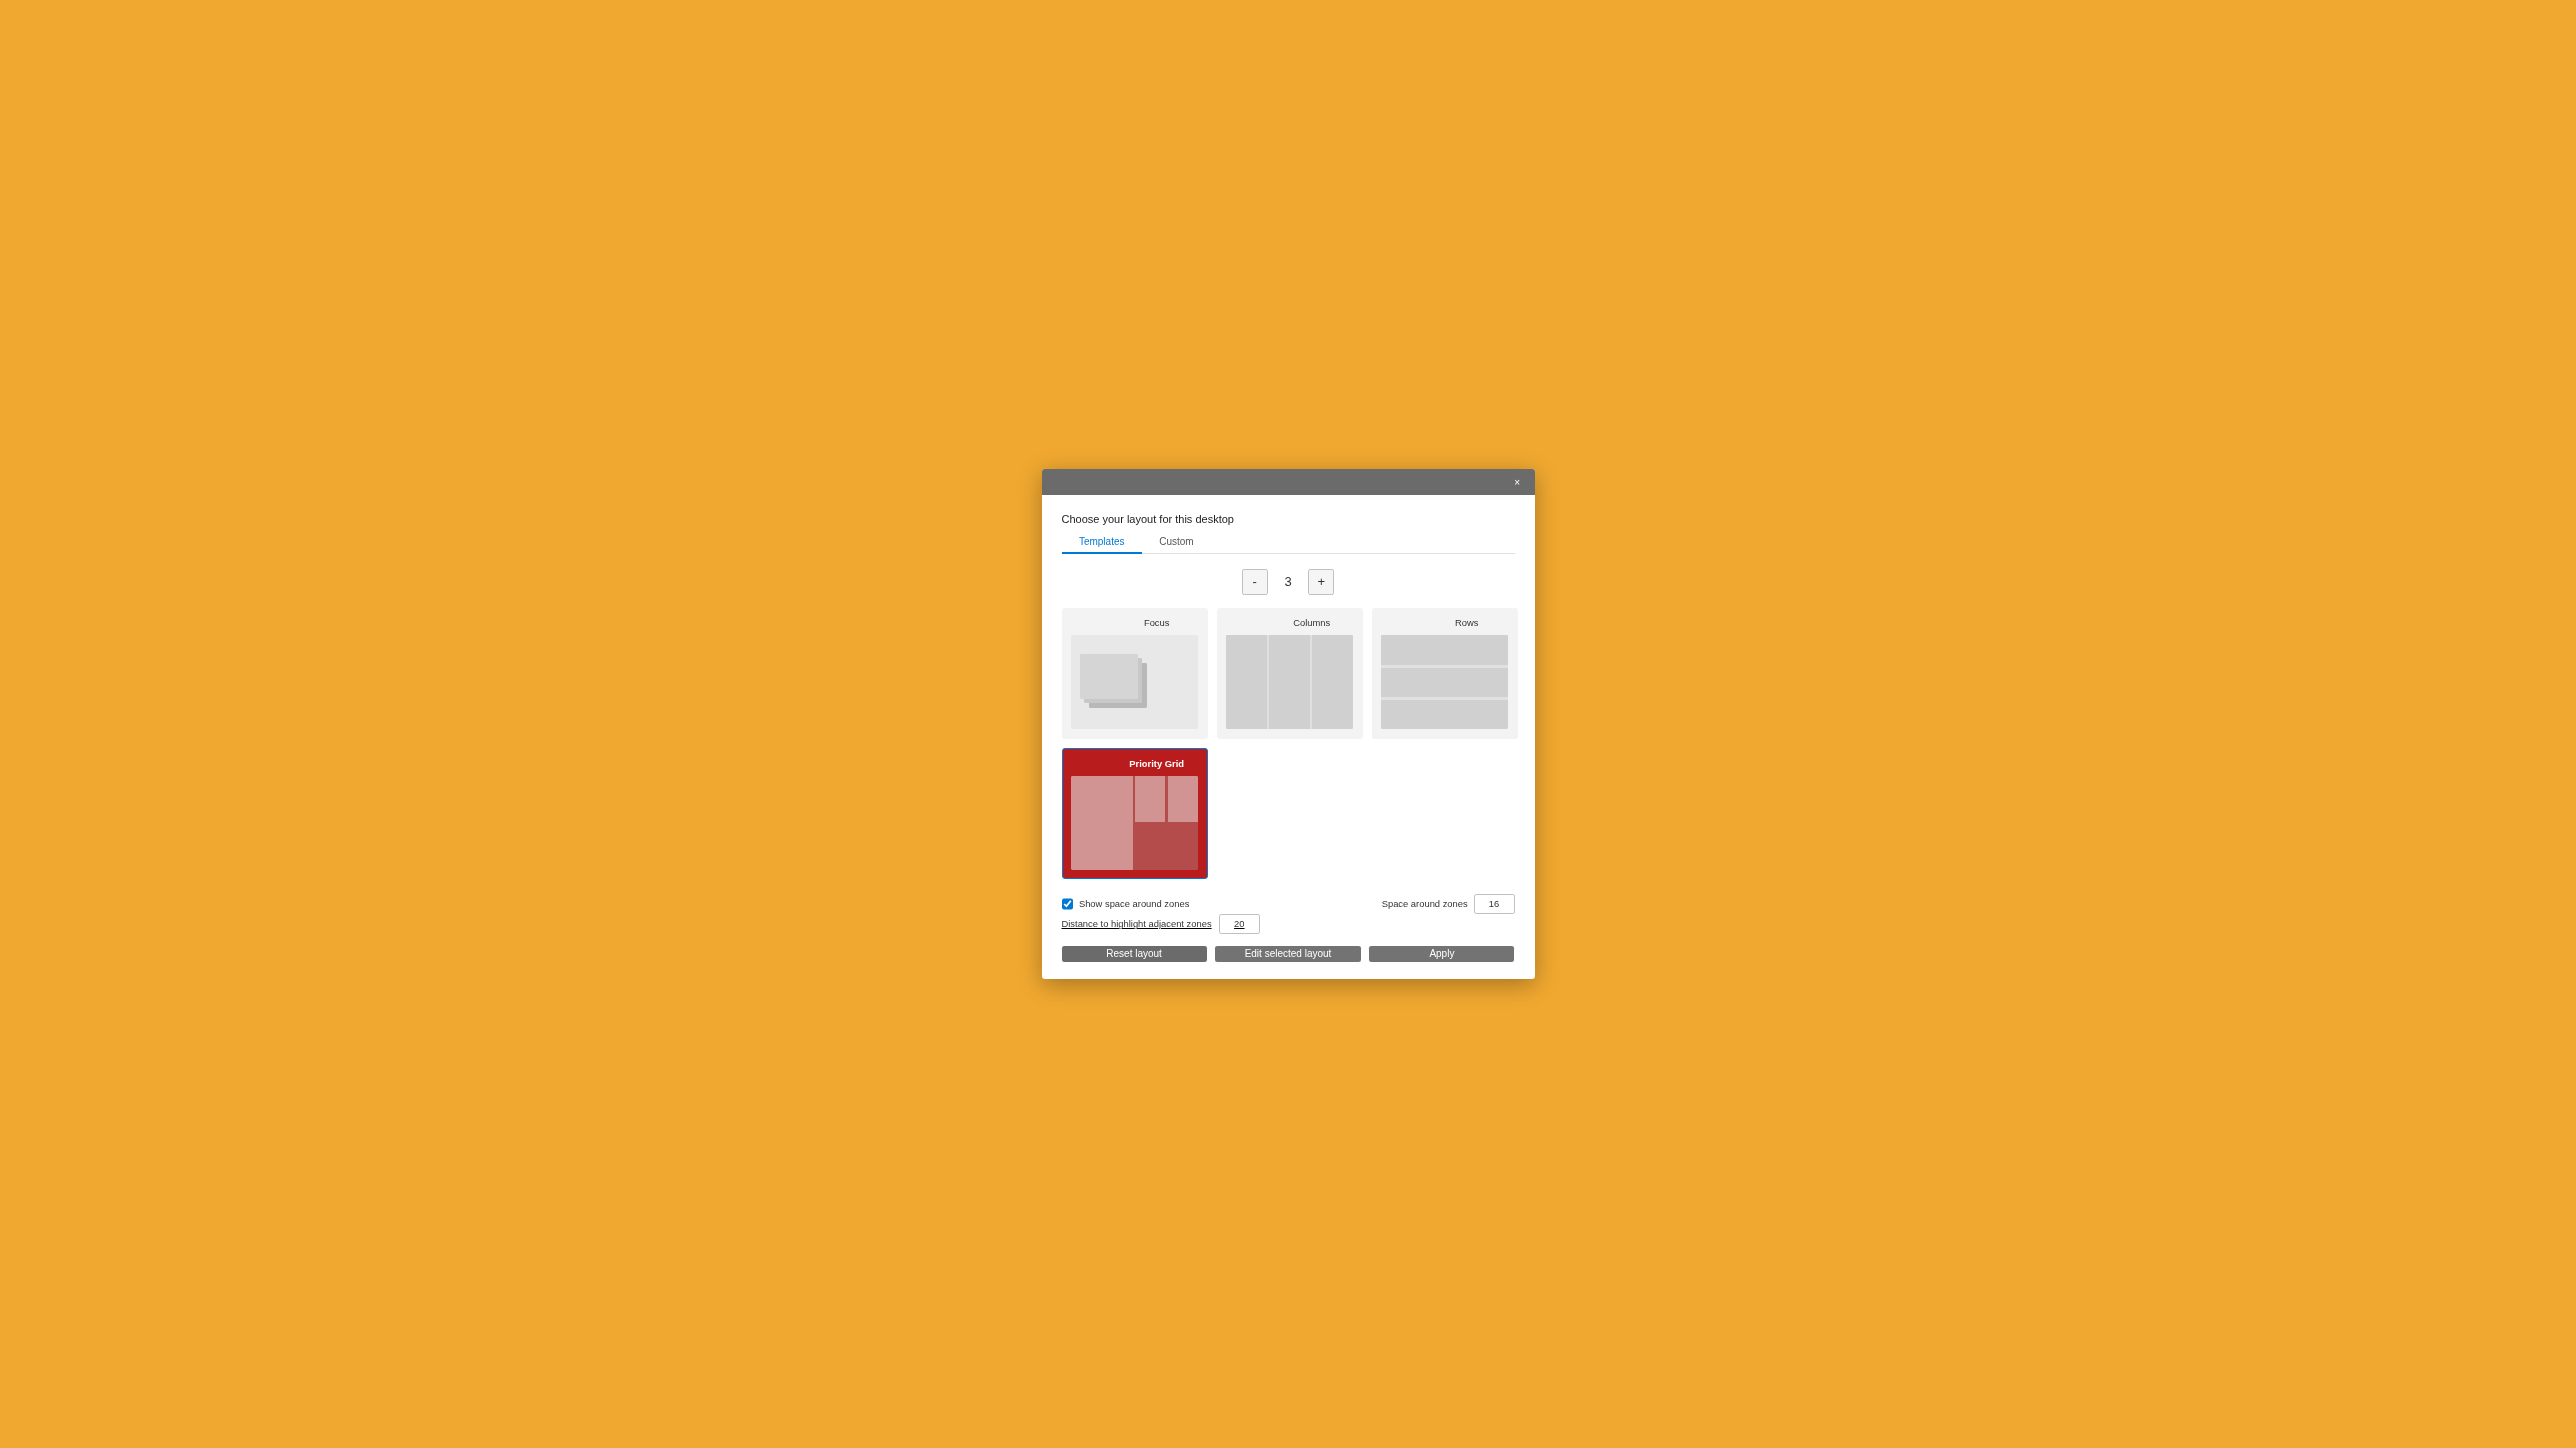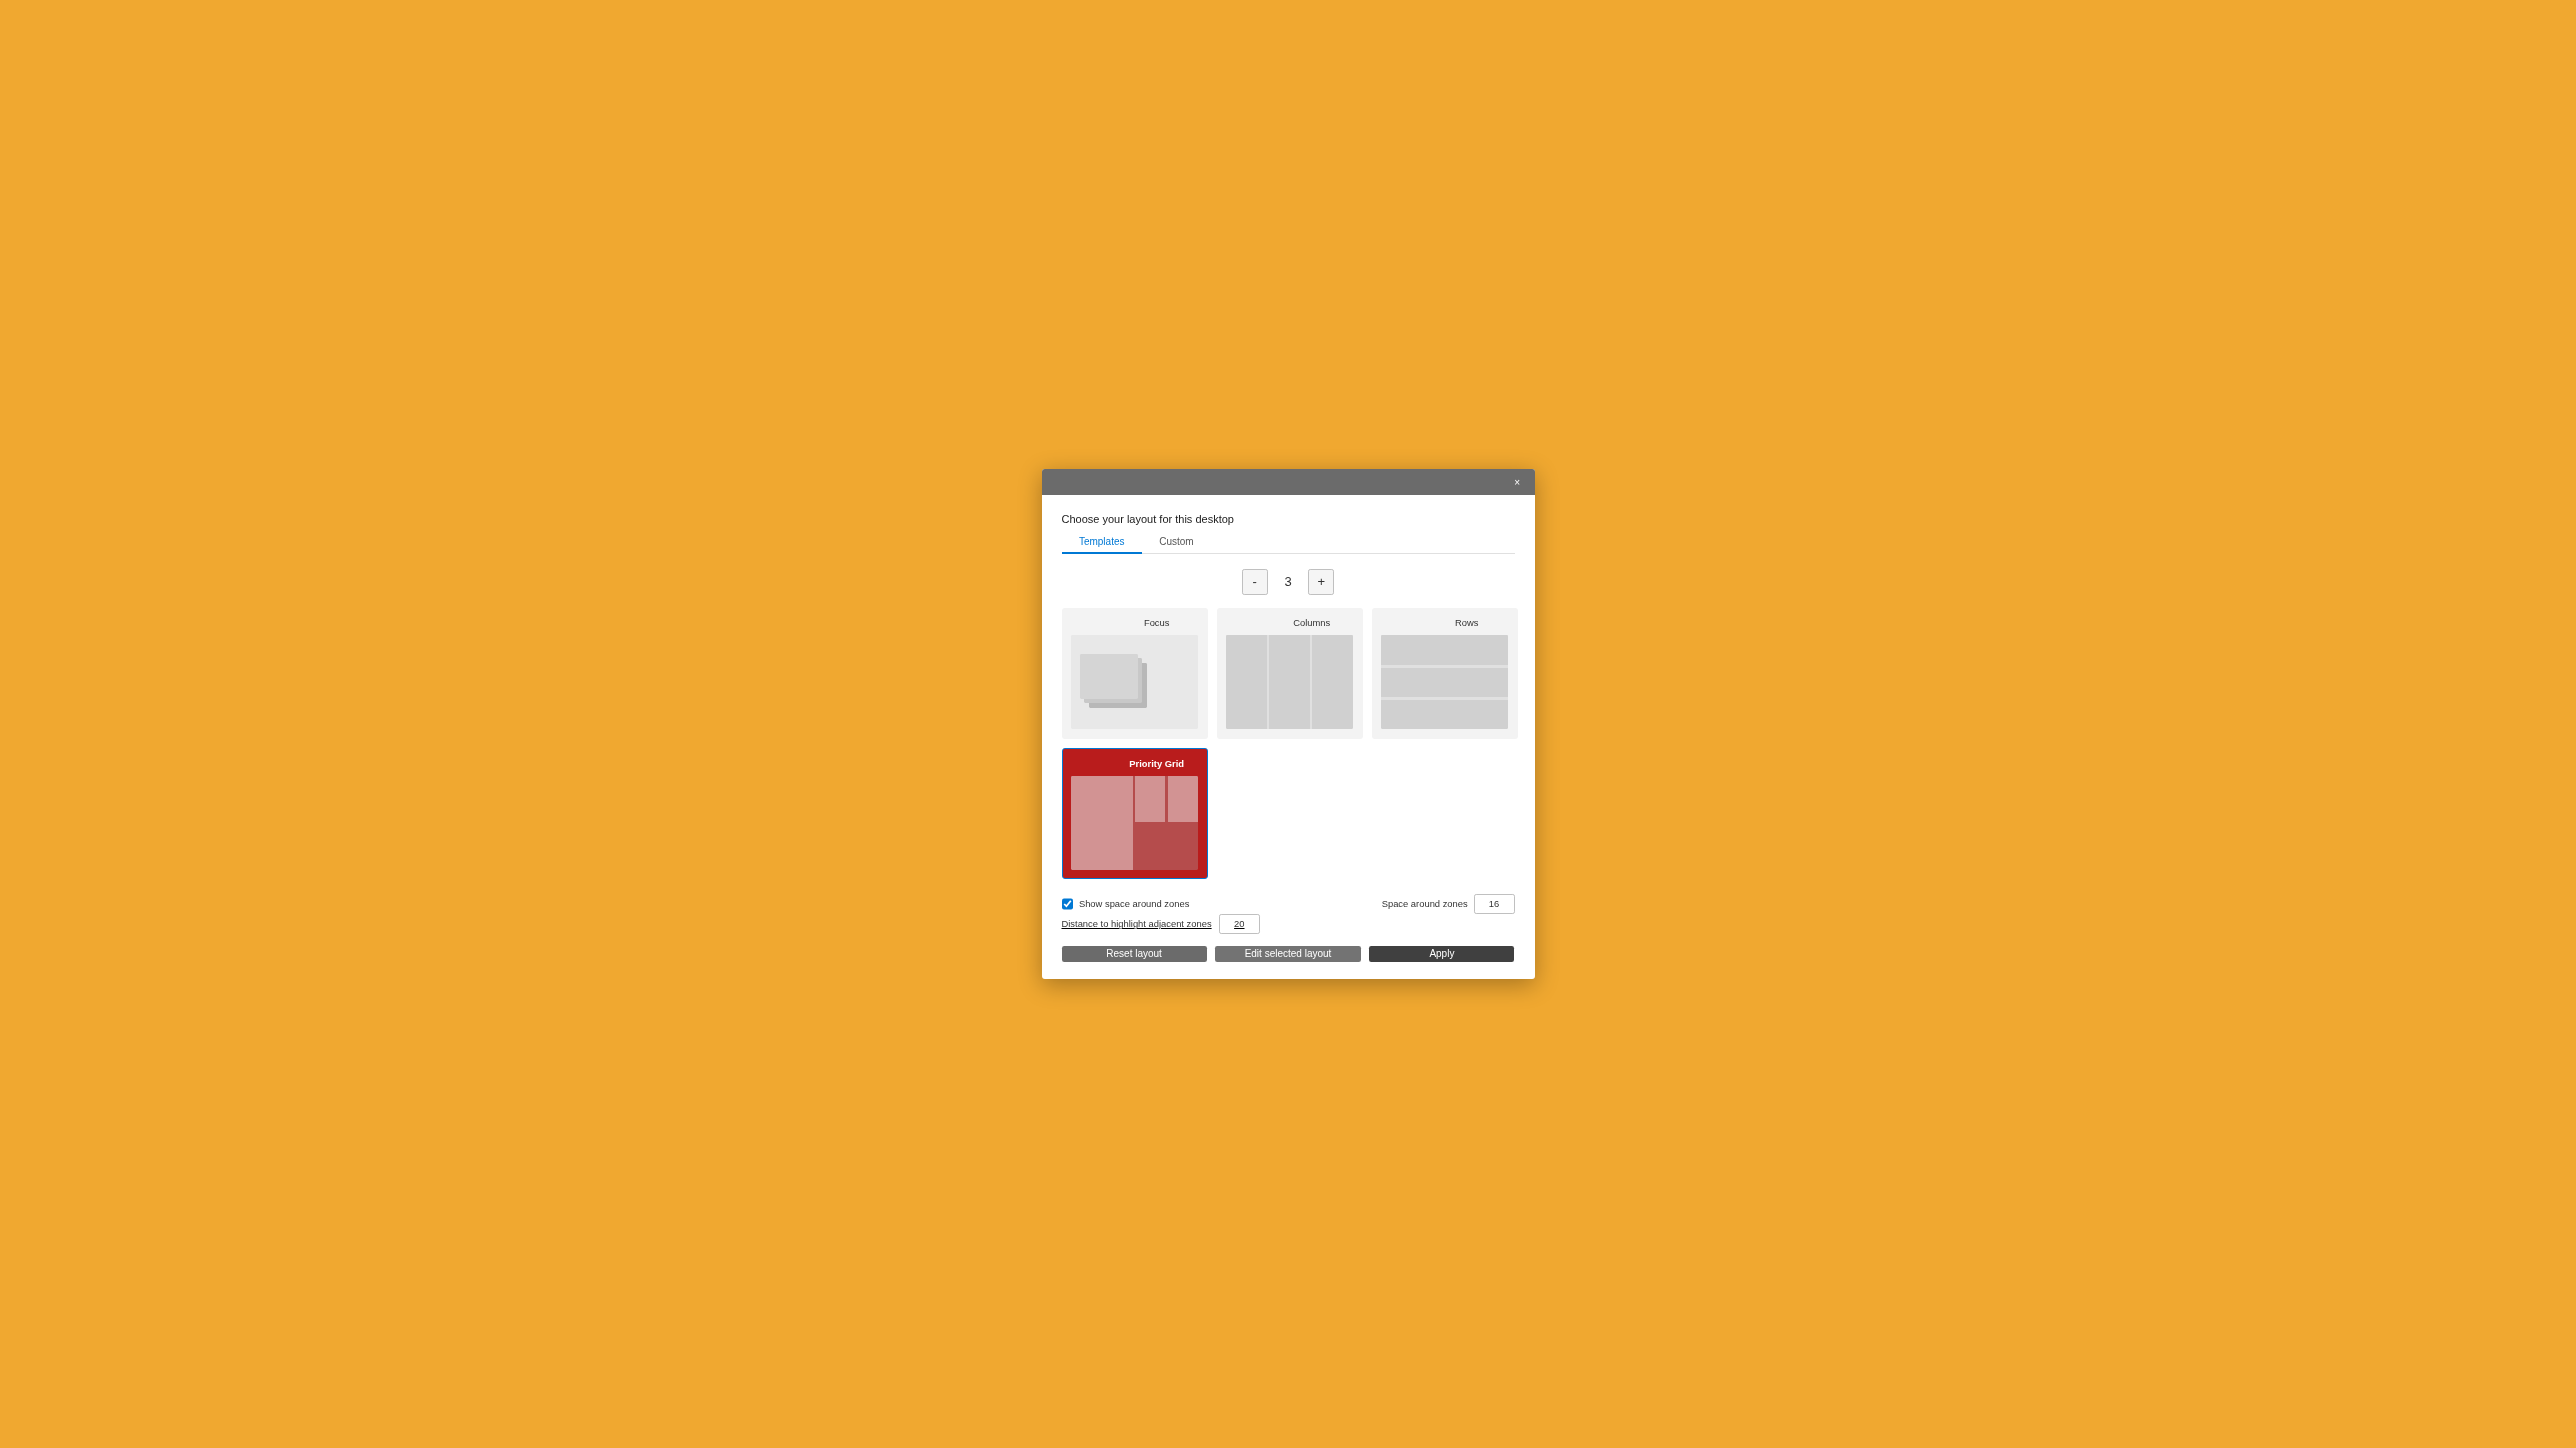--- a/index.html
+++ b/index.html
@@ -325,21 +325,21 @@
       background: #6b6b6b;
       color: #ffffff;
     }
 
     .btn-outline {
       background: #737373;
       color: #ffffff;
     }
 
     .btn-primary {
-      background: #404040;
+      background: #737373;
       color: #ffffff;
     }
   </style>
 </head>
 <body>
 
 <div class="dialog">
 
   <div class="title-bar">
     <div class="title-bar-spacer"></div>

